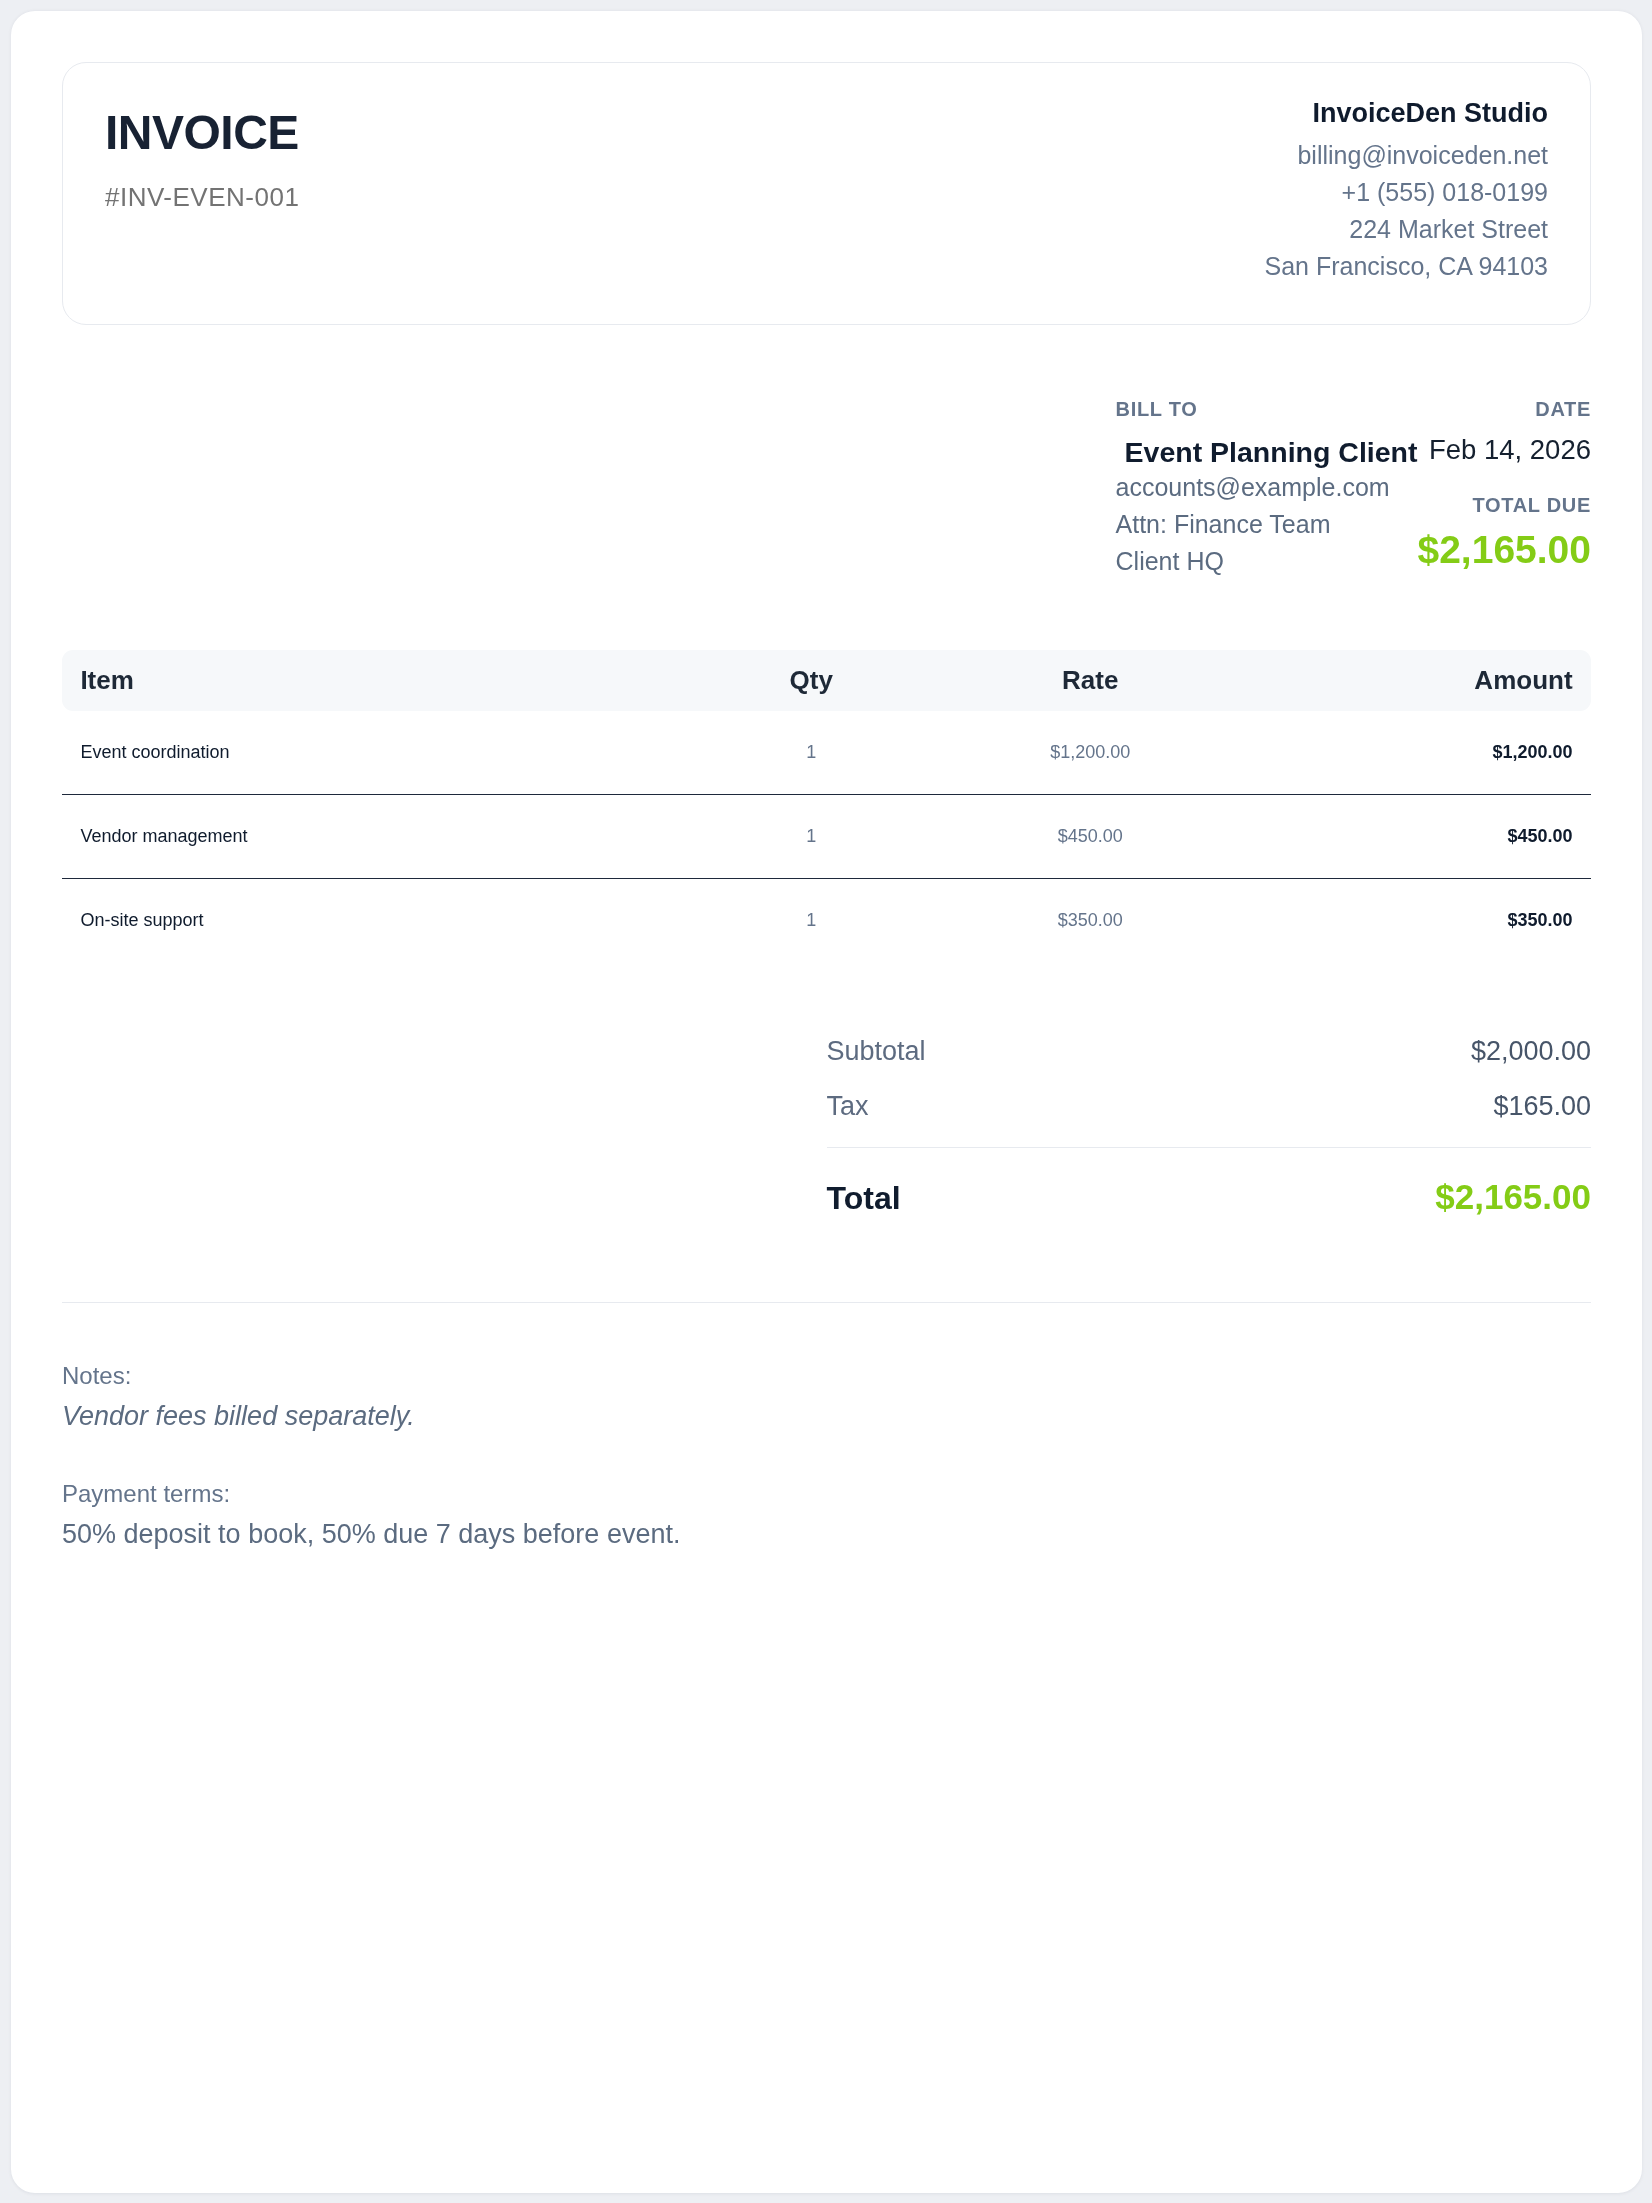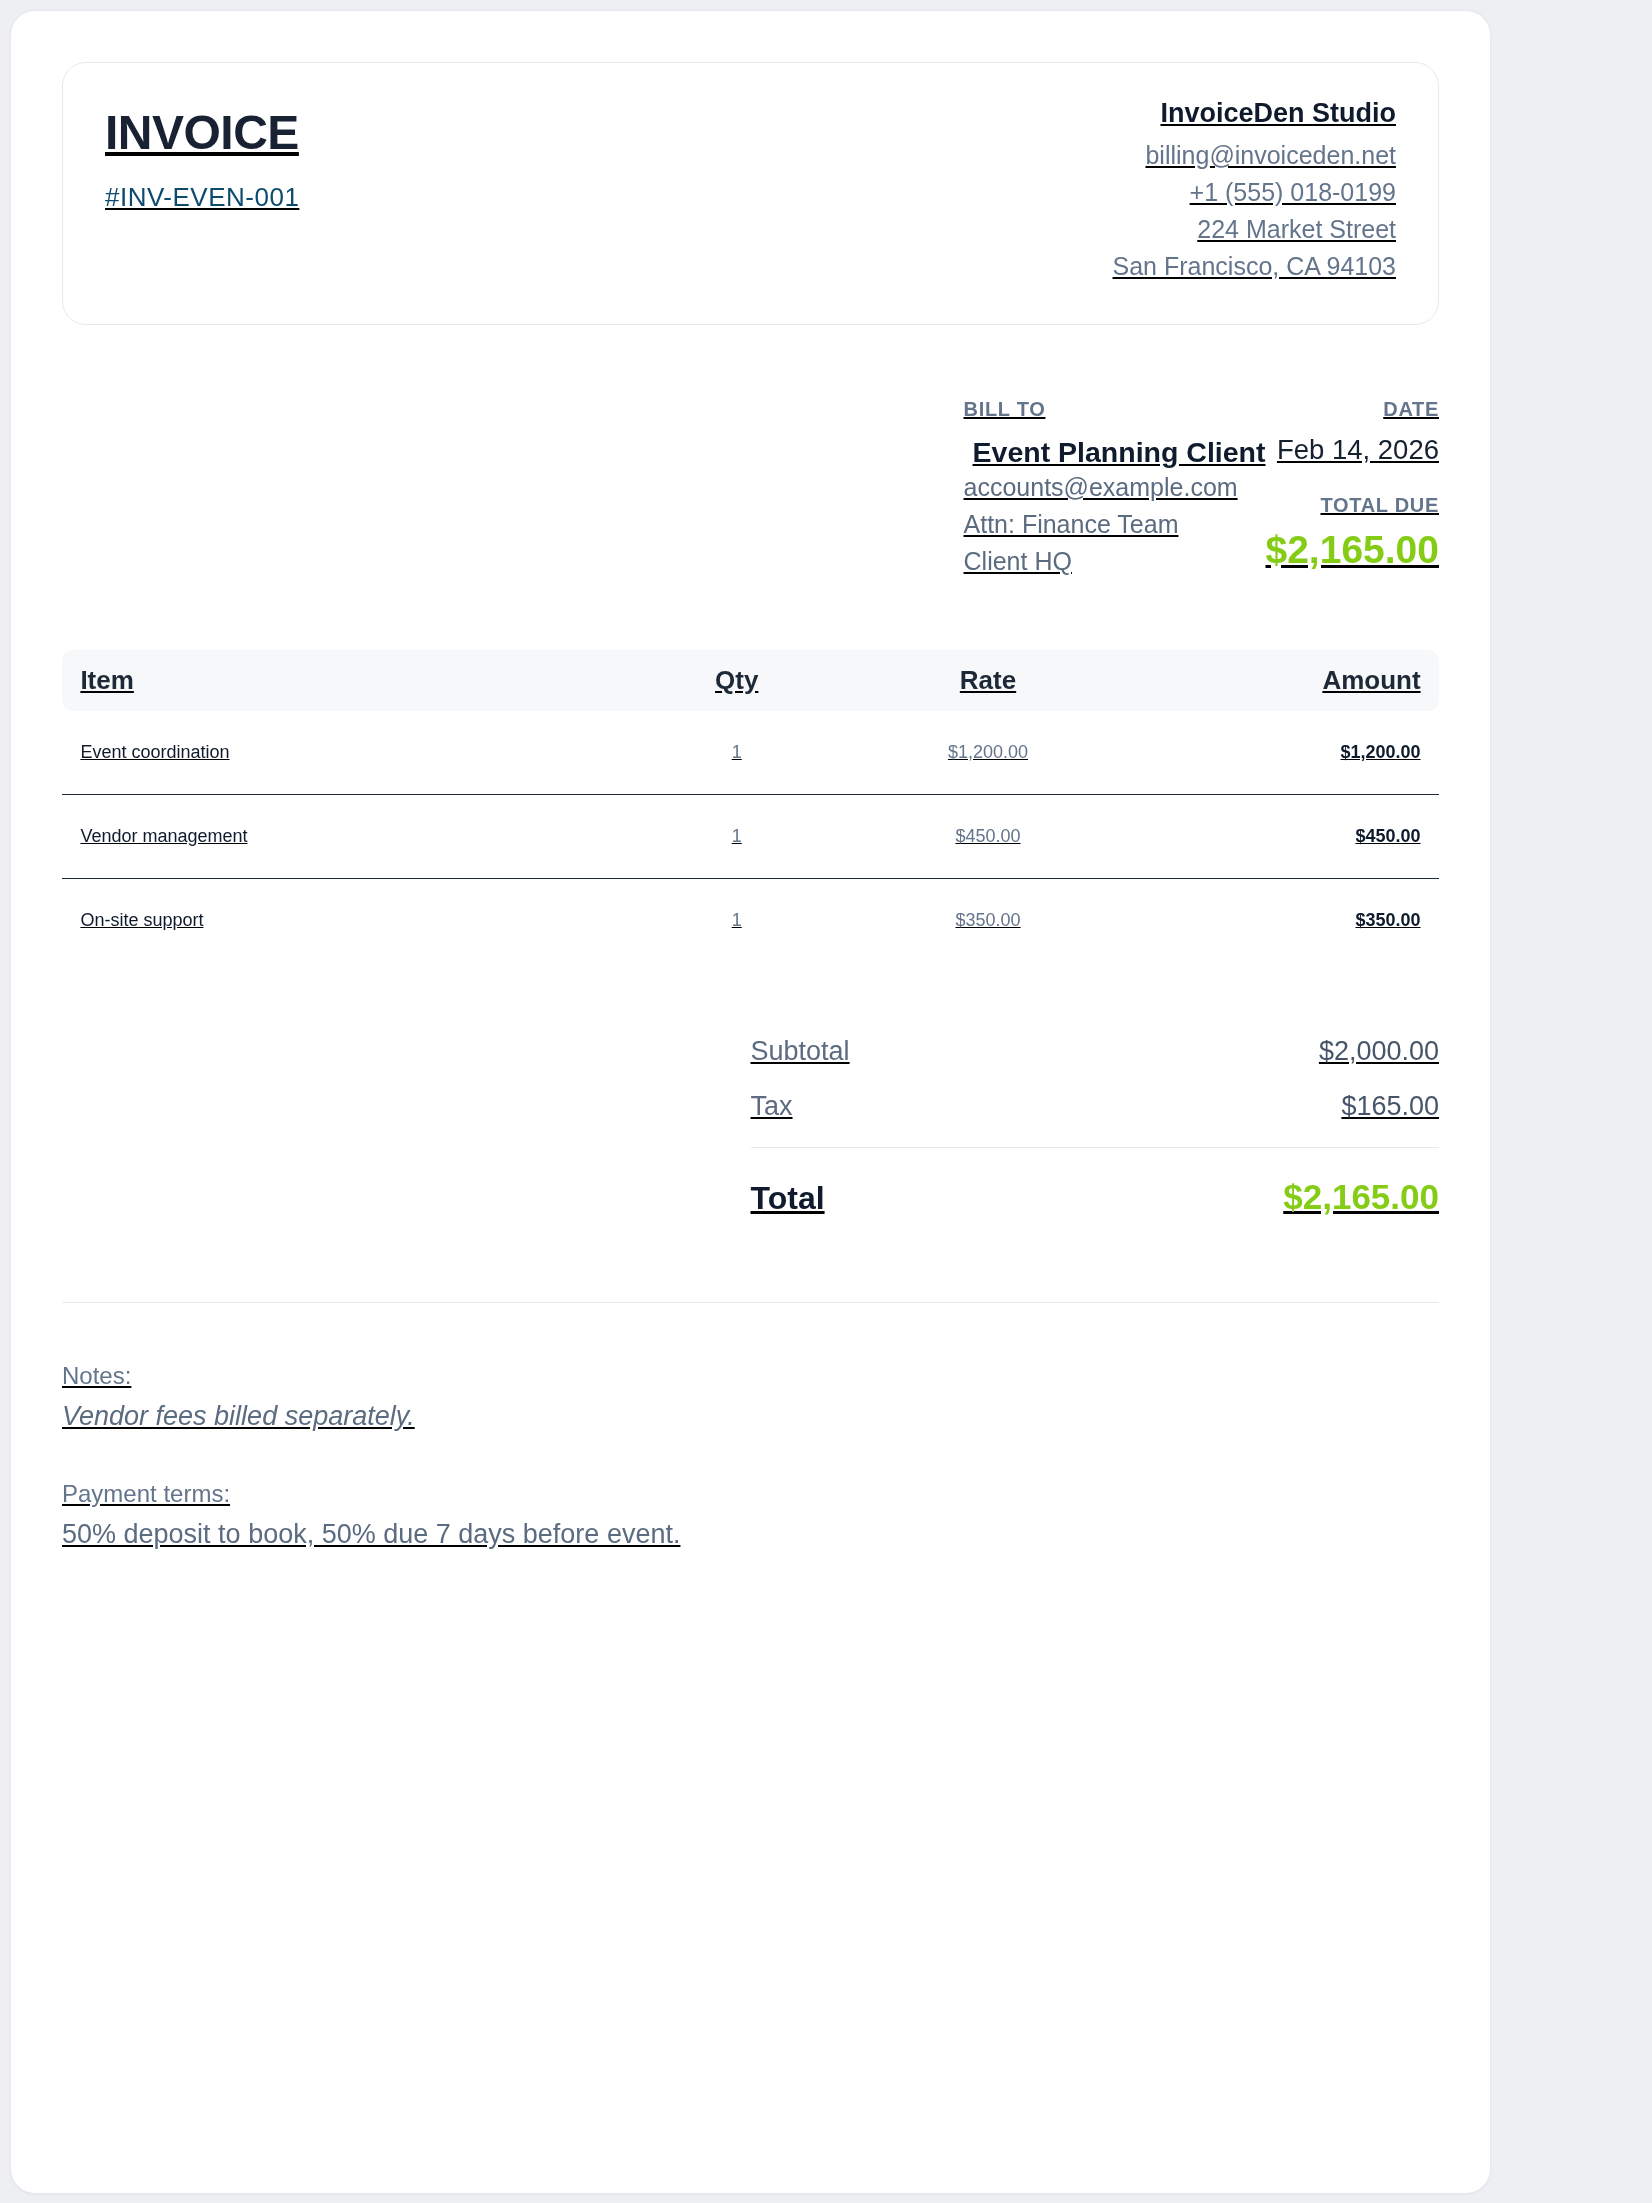--- a/index.html
+++ b/index.html
@@ -6,26 +6,25 @@
   html, body {
     width: 1653px;
     height: 2204px;
     background: #edeff3;
     font-family: "Liberation Sans", sans-serif;
     position: relative;
   }
   .card {
     position: absolute;
     left: 11px; top: 11px;
-    width: 1479px; height: 2182px;
+    width: 1631px; height: 2182px;
     background: #ffffff;
     border-radius: 24px;
     box-shadow: 0 0.9px 3.7px rgba(20,30,50,.07);
     padding: 51px;
-    text-decoration: underline;
   }
 
   
   .header-box {
     border: 1.8px solid #e7eaef;
     border-radius: 24px;
     padding: 35px 42px 39px 42px;
     display: flex;
     justify-content: space-between;
     align-items: flex-start;
@@ -33,21 +32,21 @@
   .inv-title {
     font-size: 48px;
     font-weight: 700;
     color: #182233;
     letter-spacing: -0.5px;
     padding-top: 7.3px;
   }
   .inv-number {
     margin-top: 22px;
     font-size: 26px;
-    color: #0c4a6e;
+    color: #737373;
     letter-spacing: 0.5px;
   }
   .company { text-align: right; }
   .company-name {
     font-size: 27px;
     font-weight: 700;
     color: #0f1b2d;
     margin-bottom: 8.3px;
   }
   .company-line {

